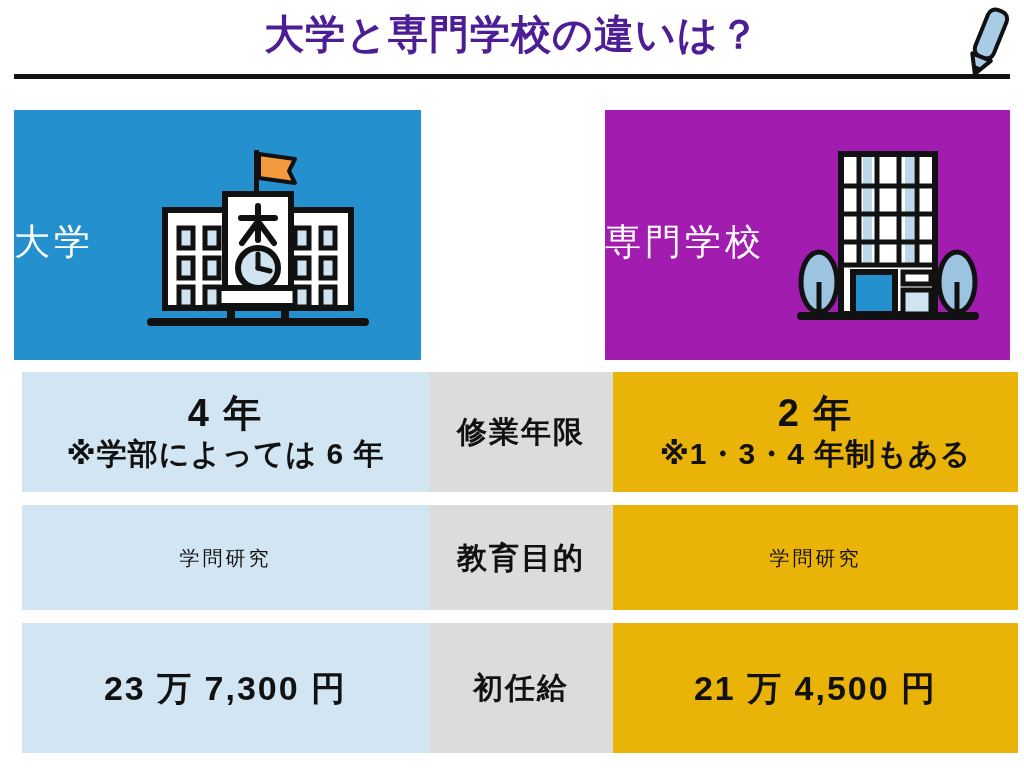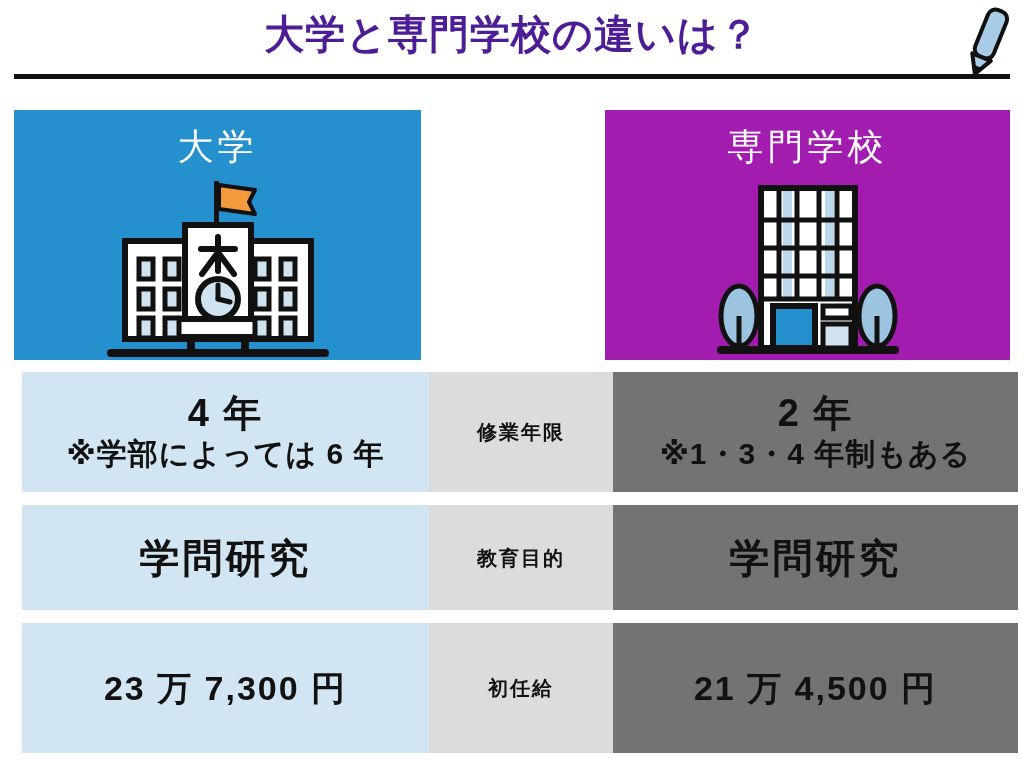--- a/index.html
+++ b/index.html
@@ -60,21 +60,21 @@
     top: 110px;
     width: 1024px;
     height: 250px;
   }
   .card {
     position: absolute;
     top: 0;
     height: 250px;
     box-sizing: border-box;
     display: flex;
-    flex-direction: column;
+    flex-direction: row;
     align-items: center;
   }
   .card-univ {
     left: 14px;
     width: 407px;
     background: #2490ce;
   }
   .card-voc {
     left: 605px;
     width: 405px;
@@ -125,21 +125,21 @@
     background: #d2e5f3;
   }
   .cell-mid {
     left: 421px;
     width: 184px;
     background: #dcdcdc;
   }
   .cell-right {
     left: 605px;
     width: 405px;
-    background: #737373;
+    background: #eab308;
   }
 
   .row-1 .cell { height: 120px; }
   .row-2 .cell { height: 105px; }
   .row-3 .cell { height: 130px; }
   .trow.row-1 { height: 120px; }
   .trow.row-2 { height: 105px; }
   .trow.row-3 { height: 130px; }
 
   .big-val {
@@ -150,35 +150,35 @@
     white-space: nowrap;
   }
   .note-val {
     font-size: 30px;
     font-weight: bold;
     line-height: 38px;
     letter-spacing: 1px;
     white-space: nowrap;
   }
   .plain-val {
-    font-size: 40px;
-    font-weight: bold;
+    font-size: 20px;
+    font-weight: normal;
     line-height: 40px;
     letter-spacing: 3px;
     white-space: nowrap;
   }
   .money-val {
     font-size: 34px;
     font-weight: bold;
     line-height: 42px;
     letter-spacing: 2px;
     white-space: nowrap;
   }
   .mid-label {
-    font-size: 20px;
+    font-size: 30px;
     font-weight: bold;
     line-height: 44px;
     letter-spacing: 2px;
     white-space: nowrap;
   }
 </style>
 </head>
 <body>
 
 <div class="title-area">

